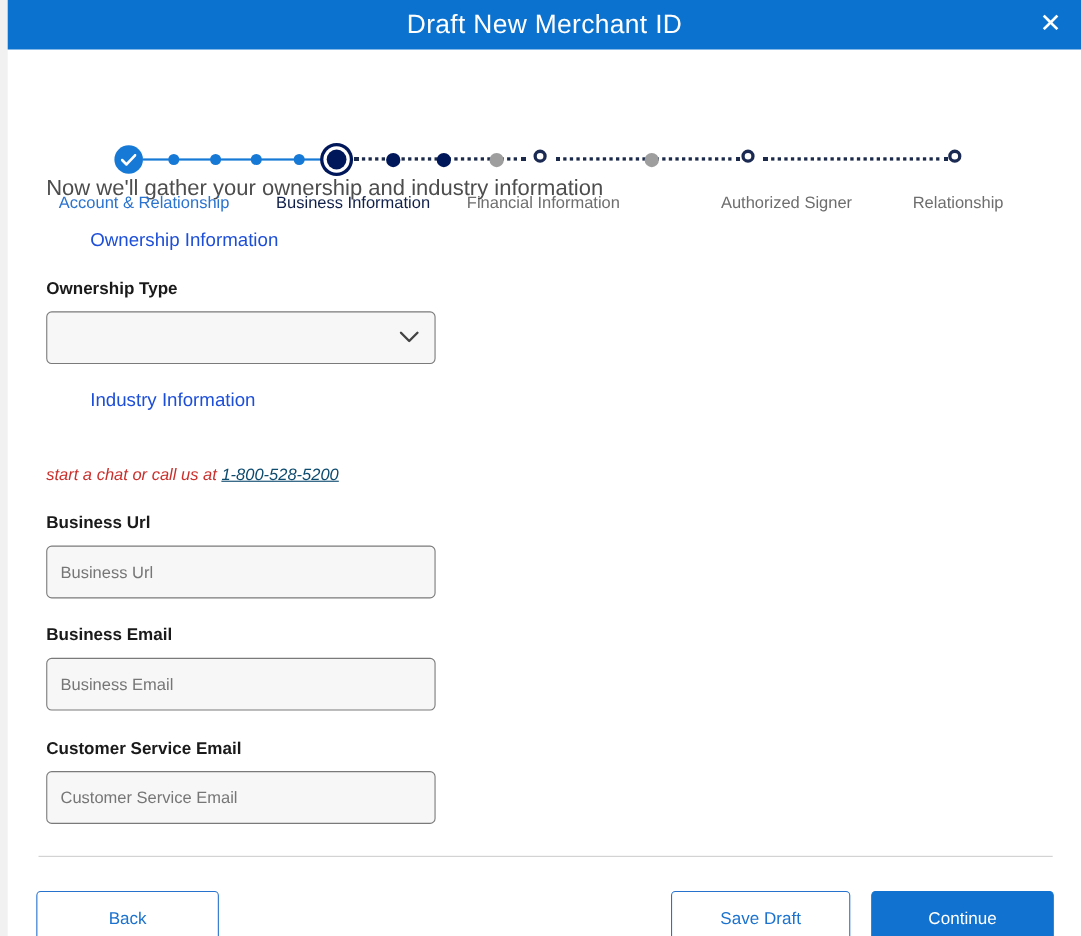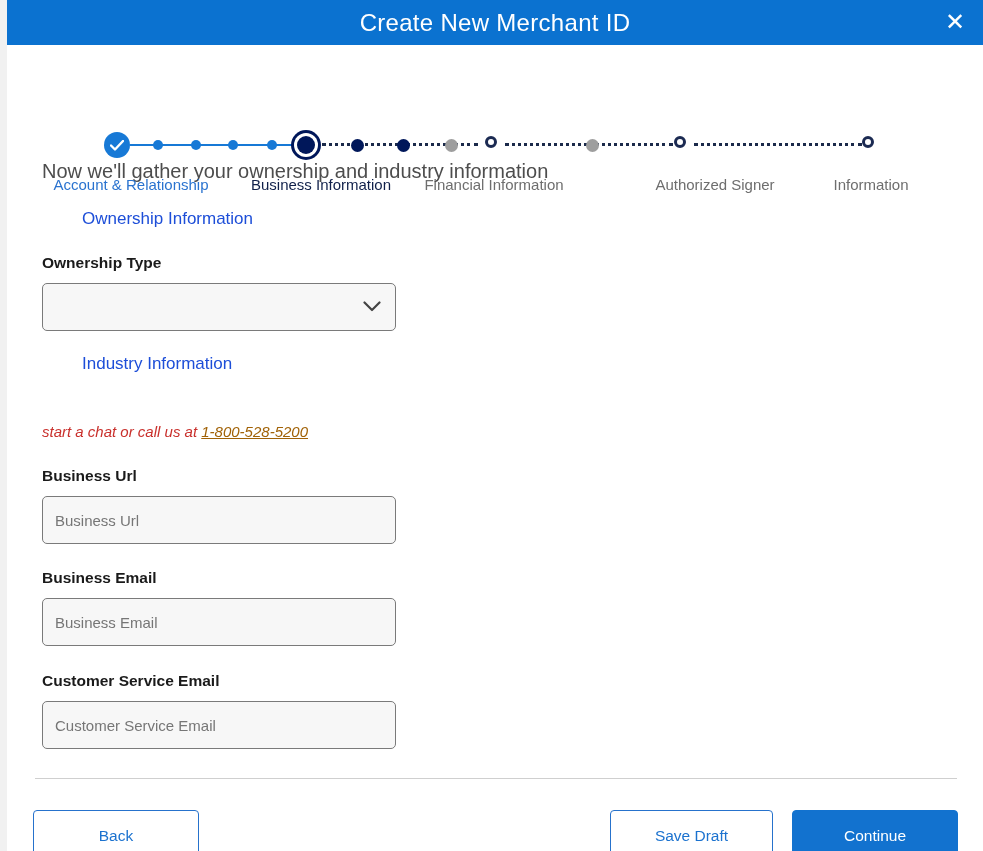--- a/index.html
+++ b/index.html
@@ -48,40 +48,40 @@
   .lbl-cse { margin-top:26px; }
   .field-box { margin-top:11px; width:354px; height:48px; background:#f7f7f7;
     border:1px solid #7a7a7a; border-radius:5px; }
   .select-box { position:relative; cursor:pointer; }
   .select-box .chevron { position:absolute; right:14px; top:17px; }
   .text-input { padding:0 12px; font-size:15px; color:#333;
     font-family:"Liberation Sans", sans-serif; }
   .text-input::placeholder { color:#767676; opacity:1; }
   .industry-note { margin-top:25px; font-size:15px; font-style:italic; color:#c9302c;
     line-height:22px; }
-  .phone-link { color:#a16207; text-decoration:underline; }
+  .phone-link { color:#0c4a6e; text-decoration:underline; }
 
   
   .footer-divider { margin:29px 26px 0 28px; border:none; border-top:1px solid #cfcfcf; height:0; }
   .footer { margin-top:31px; display:flex; align-items:flex-start; }
   .btn { height:52px; border-radius:4px; font-size:15.5px; cursor:pointer;
     font-family:"Liberation Sans", sans-serif; }
   .btn-outline { background:#fff; border:1px solid #2672cc; color:#1b72cf; }
   .btn-primary { background:#1272cf; border:1px solid #1272cf; color:#fff; }
   .btn-back { width:166px; margin-left:26px; }
   .btn-save { width:163px; margin-left:411px; }
   .btn-continue { width:166px; margin-left:19px; }
 </style>
 </head>
 <body>
 
 <div class="modal">
 
   <div class="modal-header">
-    <div class="modal-title">Create New Merchant ID</div>
+    <div class="modal-title">Draft New Merchant ID</div>
     <button class="close-btn">✕</button>
   </div>
 
   <div class="stepper">
 
     <div class="connector-solid" style="left:123px; width:164px;"></div>
     <div class="mini-dot" style="left:146px;"></div>
     <div class="mini-dot" style="left:184px;"></div>
     <div class="mini-dot" style="left:221px;"></div>
     <div class="mini-dot" style="left:260px;"></div>
@@ -103,21 +103,21 @@
     </div>
     <div class="node node-current-outer" style="left:290px;"></div>
     <div class="node node-open" style="left:478px;"></div>
     <div class="node node-open" style="left:667px;"></div>
     <div class="node node-open" style="left:855px;"></div>
 
     <div class="step-label lbl-completed" style="left:124px;">Account &amp; Relationship</div>
     <div class="step-label lbl-current" style="left:314px;">Business Information</div>
     <div class="step-label lbl-upcoming" style="left:487px;">Financial Information</div>
     <div class="step-label lbl-upcoming" style="left:676px;margin-left:32px;">Authorized Signer</div>
-    <div class="step-label lbl-upcoming" style="left:864px;">Information</div>
+    <div class="step-label lbl-upcoming" style="left:864px;">Relationship</div>
   </div>
 
   <div class="content">
     <div class="page-heading">Now we'll gather your ownership and industry information</div>
 
     <div class="section-title sec-ownership-title">Ownership Information</div>
 
     <div class="field-label lbl-ownership-type">Ownership Type</div>
     <div class="field-box select-box">
       <span></span>

